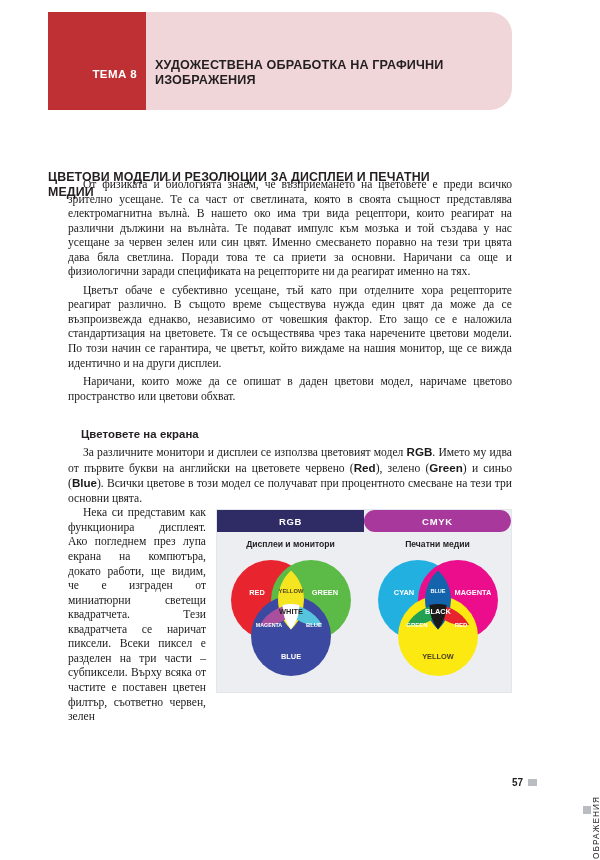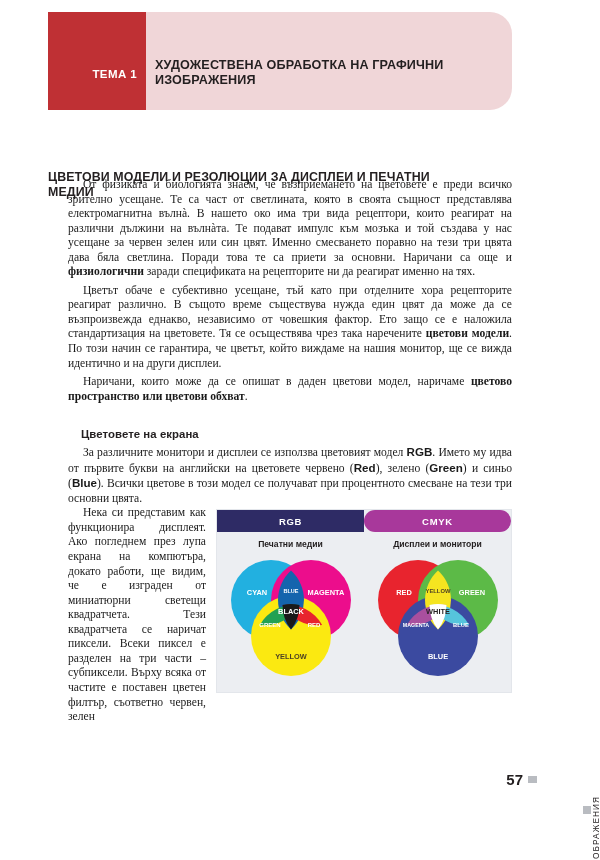--- a/index.html
+++ b/index.html
@@ -109,21 +109,21 @@
     margin: 0;
     font-family: "Liberation Serif", serif;
     font-size: 11.6px;
     line-height: 14.55px;
     color: #1a1a1a;
     text-align: justify;
     text-indent: 15px;
     hyphens: manual;
   }
   p.body + p.body { margin-top: 4px; }
-  .b { font-weight: 700; }
+  .b { font-weight: 400; }
   .sans-b { font-family: "Liberation Sans", serif; font-weight: 700; }
 
   
   .wrap-zone {
     position: relative;
     margin-top: 0px;
   }
   .figure {
     float: right;
     width: 296px;
@@ -184,21 +184,21 @@
   .page-num-wrap {
     position: absolute;
     right: 63px; bottom: 72px;
     display: flex;
     align-items: center;
     gap: 5px;
   }
   .page-num {
     font-family: "Liberation Sans", sans-serif;
     font-weight: 700;
-    font-size: 15px;
+    font-size: 10px;
     color: #231f20;
   }
   .page-dot {
     width: 9px; height: 7px;
     background: #b9bcc1;
   }
 
   
   .vert-head {
     position: absolute;
@@ -221,21 +221,21 @@
     background: #b9bcc1;
   }
 </style>
 </head>
 <body>
 
 <div id="page">
 
   <div class="topic-banner">
     <div class="topic-banner-left">
-      <span class="topic-number">ТЕМА 1</span>
+      <span class="topic-number">ТЕМА 8</span>
     </div>
     <div class="topic-banner-right">
       <span class="topic-title">ХУДОЖЕСТВЕНА ОБРАБОТКА НА ГРАФИЧНИ ИЗОБРАЖЕНИЯ</span>
     </div>
   </div>
 
   <div class="section-heading">
     <span class="section-bar"></span>
     <span class="section-heading-text">ЦВЕТОВИ МОДЕЛИ И РЕЗОЛЮЦИИ ЗА ДИСПЛЕИ И ПЕЧАТНИ МЕДИИ</span>
   </div>
@@ -254,20 +254,46 @@
     <p class="body"><span>За различните монитори и дисплеи се използва цветовият модел </span><span class="sans-b">RGB</span><span>. Името му идва от първите букви на английски на цветовете червено (</span><span class="sans-b">Red</span><span>), зелено (</span><span class="sans-b">Green</span><span>) и синьо (</span><span class="sans-b">Blue</span><span>). Всички цветове в този модел се получават при процентното смесване на тези три основни цвята.</span></p>
 
     <div class="wrap-zone">
 
       <div class="figure">
         <div class="fig-bars">
           <div class="fig-bar rgb">RGB</div>
           <div class="fig-bar cmyk">CMYK</div>
         </div>
         <div class="fig-body">
+
+          <div class="fig-half">
+            <div class="fig-caption">Дисплеи и монитори</div>
+            <svg class="venn" width="130" height="128" viewBox="0 0 130 128">
+
+              <circle cx="45" cy="46" r="40" fill="#e8242e"></circle>
+              <circle cx="85" cy="46" r="40" fill="#5cba47"></circle>
+              <circle cx="65" cy="82" r="40" fill="#3b4aa0"></circle>
+
+              <path d="M65,16.5 A40,40 0 0 1 65,75.5 A40,40 0 0 1 65,16.5 Z" fill="#f5e520"></path>
+
+              <path d="M33.8,71.0 A40,40 0 0 1 73.5,51.0 A40,40 0 0 1 33.8,71.0 Z" fill="#a94f9e"></path>
+
+              <path d="M96.2,71.0 A40,40 0 0 0 56.5,51.0 A40,40 0 0 0 96.2,71.0 Z" fill="#56c4dc"></path>
+
+              <path d="M65,75.5 A40,40 0 0 1 56.5,51.0 A40,40 0 0 1 73.5,51.0 A40,40 0 0 1 65,75.5 Z" fill="#ffffff"></path>
+
+              <text x="31" y="41" fill="#ffffff" font-family="Liberation Sans, sans-serif" font-size="7.4" font-weight="700" text-anchor="middle">RED</text>
+              <text x="99" y="41" fill="#ffffff" font-family="Liberation Sans, sans-serif" font-size="7.4" font-weight="700" text-anchor="middle">GREEN</text>
+              <text x="65" y="39" fill="#4d4223" font-family="Liberation Sans, sans-serif" font-size="5.8" font-weight="700" text-anchor="middle">YELLOW</text>
+              <text x="65" y="60" fill="#231f20" font-family="Liberation Sans, sans-serif" font-size="7.4" font-weight="700" text-anchor="middle">WHITE</text>
+              <text x="43" y="73" fill="#ffffff" font-family="Liberation Sans, sans-serif" font-size="5.3" font-weight="700" text-anchor="middle">MAGENTA</text>
+              <text x="88" y="73" fill="#ffffff" font-family="Liberation Sans, sans-serif" font-size="5.8" font-weight="700" text-anchor="middle">BLUE</text>
+              <text x="65" y="105" fill="#ffffff" font-family="Liberation Sans, sans-serif" font-size="7.4" font-weight="700" text-anchor="middle">BLUE</text>
+            </svg>
+          </div>
 
           <div class="fig-half">
             <div class="fig-caption">Печатни медии</div>
             <svg class="venn" width="130" height="128" viewBox="0 0 130 128">
               <circle cx="45" cy="46" r="40" fill="#22b0e0"></circle>
               <circle cx="85" cy="46" r="40" fill="#ec0d8c"></circle>
               <circle cx="65" cy="82" r="40" fill="#fbe911"></circle>
 
               <path d="M65,16.5 A40,40 0 0 1 65,75.5 A40,40 0 0 1 65,16.5 Z" fill="#1464ad"></path>
 
@@ -279,46 +305,20 @@
               <text x="31" y="41" fill="#ffffff" font-family="Liberation Sans, sans-serif" font-size="7.4" font-weight="700" text-anchor="middle">CYAN</text>
               <text x="100" y="41" fill="#ffffff" font-family="Liberation Sans, sans-serif" font-size="7.4" font-weight="700" text-anchor="middle">MAGENTA</text>
               <text x="65" y="39" fill="#ffffff" font-family="Liberation Sans, sans-serif" font-size="5.5" font-weight="700" text-anchor="middle">BLUE</text>
               <text x="65" y="60" fill="#ffffff" font-family="Liberation Sans, sans-serif" font-size="7.4" font-weight="700" text-anchor="middle">BLACK</text>
               <text x="44" y="73" fill="#ffffff" font-family="Liberation Sans, sans-serif" font-size="6.0" font-weight="700" text-anchor="middle">GREEN</text>
               <text x="88" y="73" fill="#ffffff" font-family="Liberation Sans, sans-serif" font-size="6.0" font-weight="700" text-anchor="middle">RED</text>
               <text x="65" y="105" fill="#4d4223" font-family="Liberation Sans, sans-serif" font-size="7.4" font-weight="700" text-anchor="middle">YELLOW</text>
             </svg>
           </div>
 
-          <div class="fig-half">
-            <div class="fig-caption">Дисплеи и монитори</div>
-            <svg class="venn" width="130" height="128" viewBox="0 0 130 128">
-
-              <circle cx="45" cy="46" r="40" fill="#e8242e"></circle>
-              <circle cx="85" cy="46" r="40" fill="#5cba47"></circle>
-              <circle cx="65" cy="82" r="40" fill="#3b4aa0"></circle>
-
-              <path d="M65,16.5 A40,40 0 0 1 65,75.5 A40,40 0 0 1 65,16.5 Z" fill="#f5e520"></path>
-
-              <path d="M33.8,71.0 A40,40 0 0 1 73.5,51.0 A40,40 0 0 1 33.8,71.0 Z" fill="#a94f9e"></path>
-
-              <path d="M96.2,71.0 A40,40 0 0 0 56.5,51.0 A40,40 0 0 0 96.2,71.0 Z" fill="#56c4dc"></path>
-
-              <path d="M65,75.5 A40,40 0 0 1 56.5,51.0 A40,40 0 0 1 73.5,51.0 A40,40 0 0 1 65,75.5 Z" fill="#ffffff"></path>
-
-              <text x="31" y="41" fill="#ffffff" font-family="Liberation Sans, sans-serif" font-size="7.4" font-weight="700" text-anchor="middle">RED</text>
-              <text x="99" y="41" fill="#ffffff" font-family="Liberation Sans, sans-serif" font-size="7.4" font-weight="700" text-anchor="middle">GREEN</text>
-              <text x="65" y="39" fill="#4d4223" font-family="Liberation Sans, sans-serif" font-size="5.8" font-weight="700" text-anchor="middle">YELLOW</text>
-              <text x="65" y="60" fill="#231f20" font-family="Liberation Sans, sans-serif" font-size="7.4" font-weight="700" text-anchor="middle">WHITE</text>
-              <text x="43" y="73" fill="#ffffff" font-family="Liberation Sans, sans-serif" font-size="5.3" font-weight="700" text-anchor="middle">MAGENTA</text>
-              <text x="88" y="73" fill="#ffffff" font-family="Liberation Sans, sans-serif" font-size="5.8" font-weight="700" text-anchor="middle">BLUE</text>
-              <text x="65" y="105" fill="#ffffff" font-family="Liberation Sans, sans-serif" font-size="7.4" font-weight="700" text-anchor="middle">BLUE</text>
-            </svg>
-          </div>
-
         </div>
       </div>
 
       <p class="body narrow-text">Нека си представим как функционира дисплеят. Ако погледнем през лупа екрана на компютъра, докато работи, ще видим, че е изграден от миниатюрни светещи квадратчета. Тези квадратчета се наричат пиксели. Всеки пиксел е разделен на три части – субпиксели. Върху всяка от частите е поставен цветен филтър, съответно червен, зелен</p>
 
     </div>
 
   </div>
 
   <div class="page-num-wrap">

